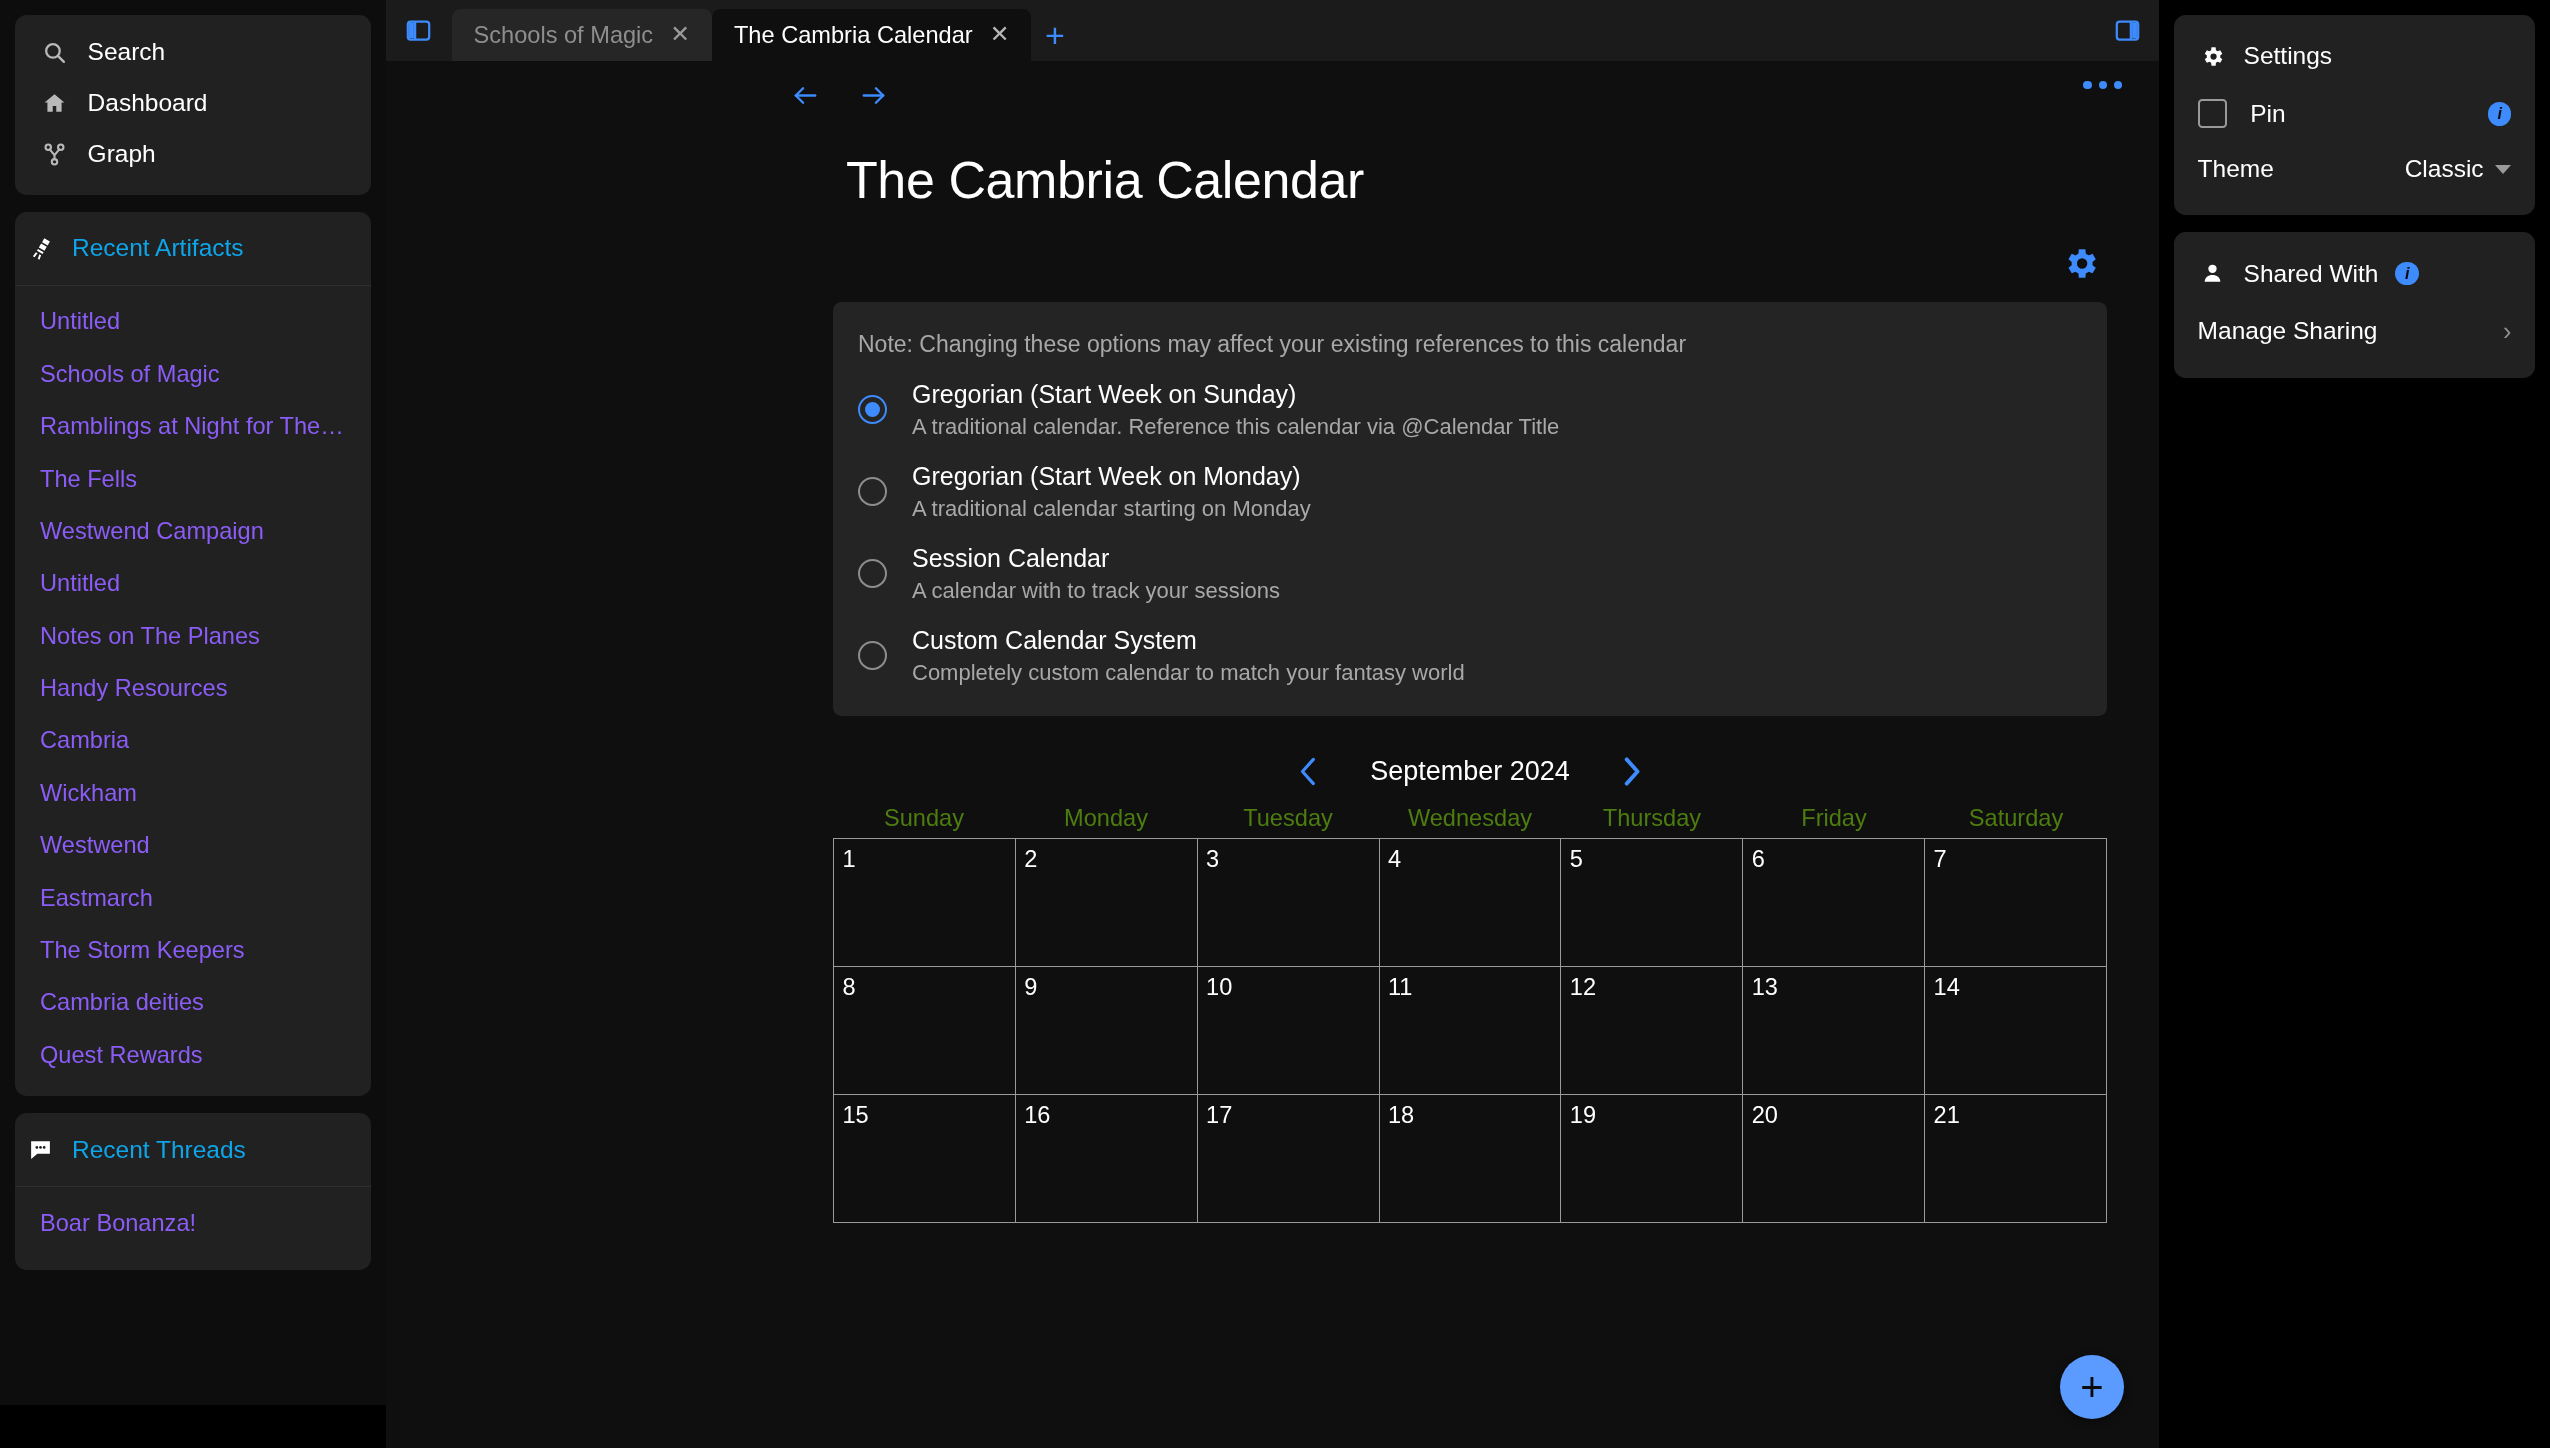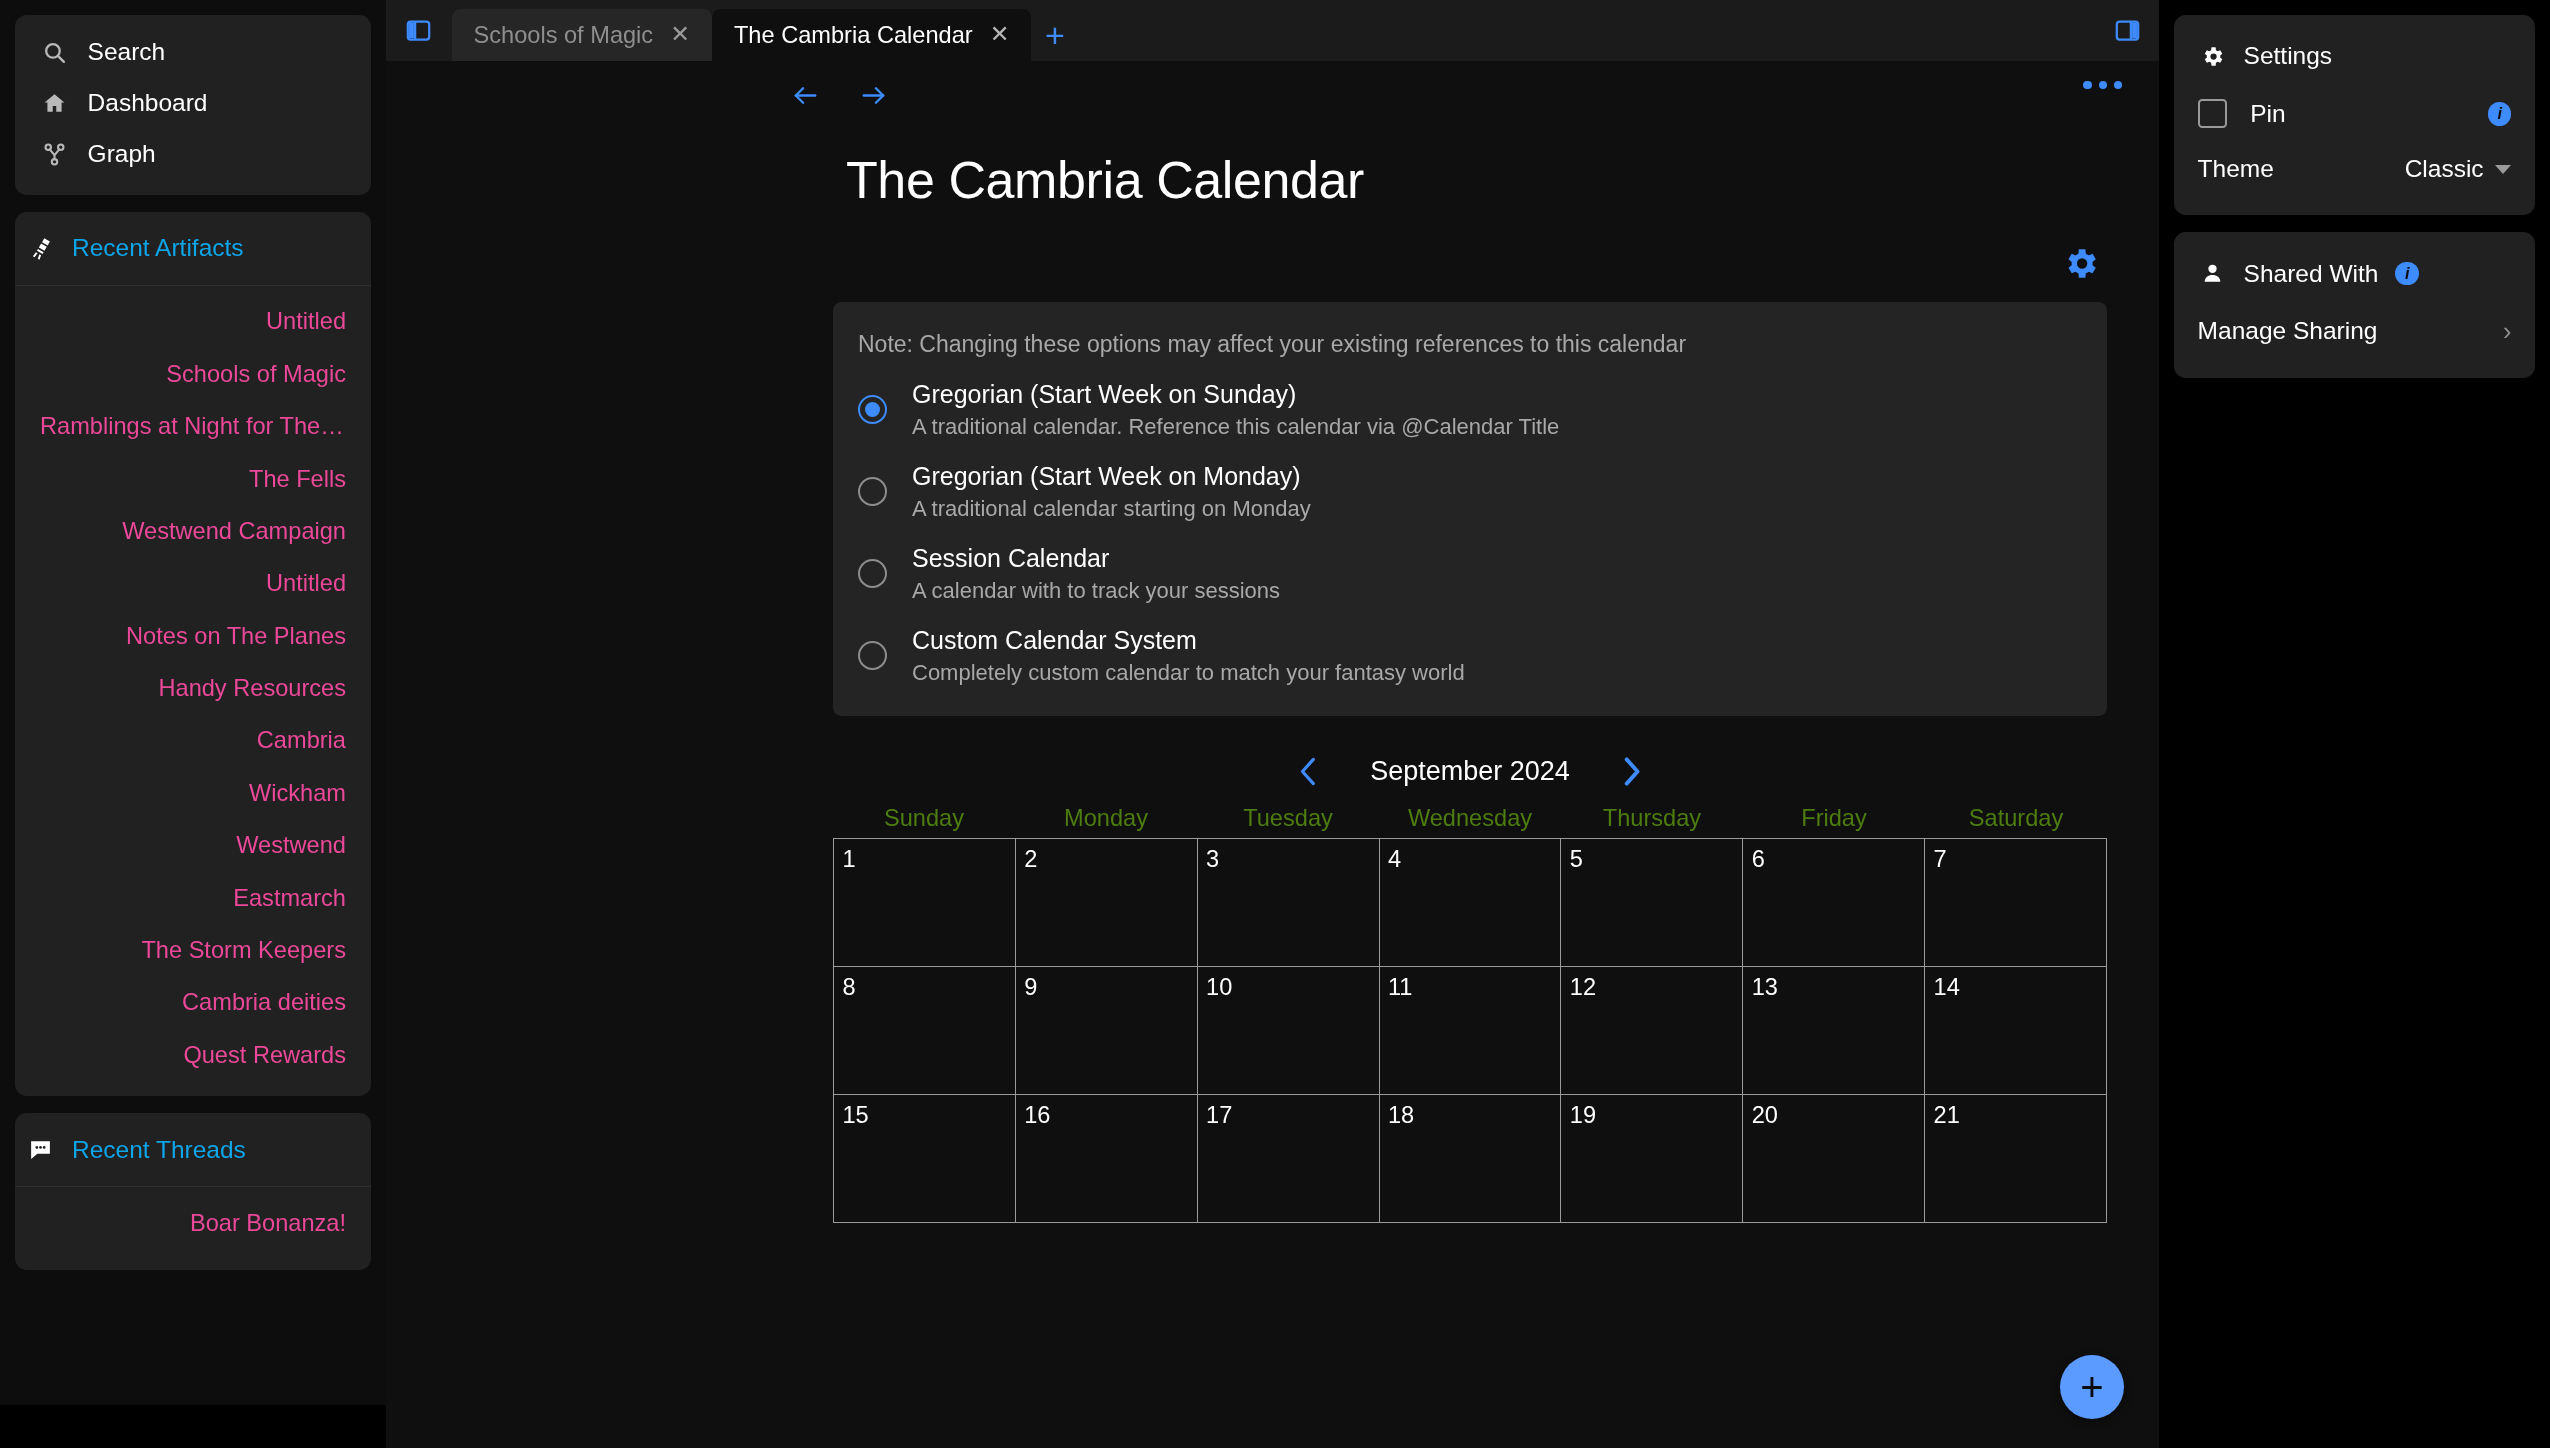--- a/index.html
+++ b/index.html
@@ -12,21 +12,20 @@
   .app { position: relative; width: 2550px; height: 1449px; display: flex; }
 
   
   .sidebar {
     width: 386px; height: 1405px;
     background: #0d0d0d;
     flex: 0 0 386px;
     padding: 15px 15px 0 15px;
     display: flex; flex-direction: column; gap: 17px;
     overflow: hidden;
-    text-align: right;
   }
   .card {
     background: #212121;
     border-radius: 11.8px;
     overflow: hidden;
   }
   .nav-card { padding: 11.8px 0 15px 0; }
   .nav-item {
     display: flex; align-items: center; gap: 18.6px;
     padding: 11px 25px;
@@ -39,21 +38,21 @@
   .section-head {
     display: flex; align-items: center; gap: 17px;
     padding: 22px 25px 22px 11px;
     color: #0ea5e9; font-size: 24.5px;
     border-bottom: 0.8px solid #2e2e2e;
   }
   .section-head .nav-icon { color: #ffffff; }
 
   .list-item {
     padding: 12.7px 25px;
-    color: #ec4899; font-size: 23.6px;
+    color: #8b5cf6; font-size: 23.6px;
     white-space: nowrap; overflow: hidden; text-overflow: ellipsis;
     cursor: pointer;
   }
   .artifacts-card { display: flex; flex-direction: column; }
   .artifacts-list { padding: 10px 0 15px 0; }
   .threads-card { }
   .threads-list { padding: 10px 0 20px 0; }
 
   
   .main {

